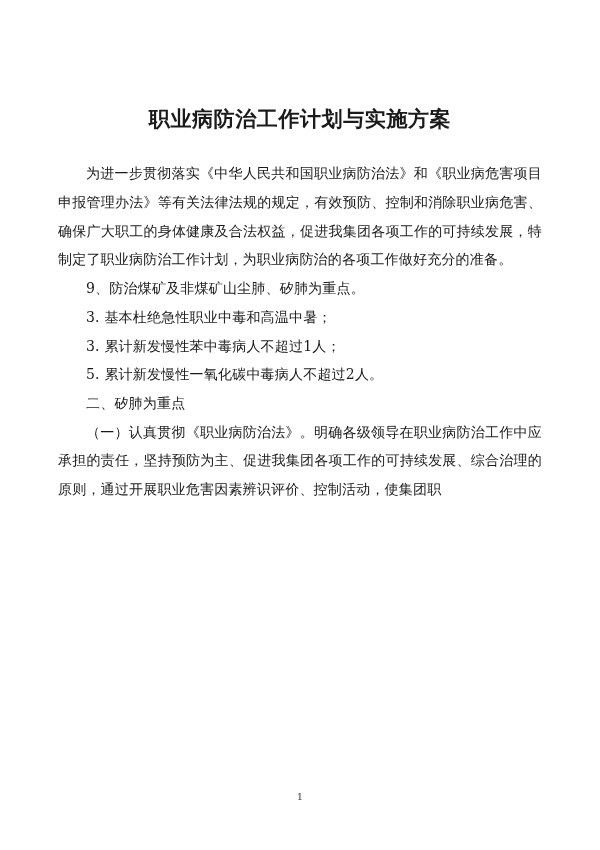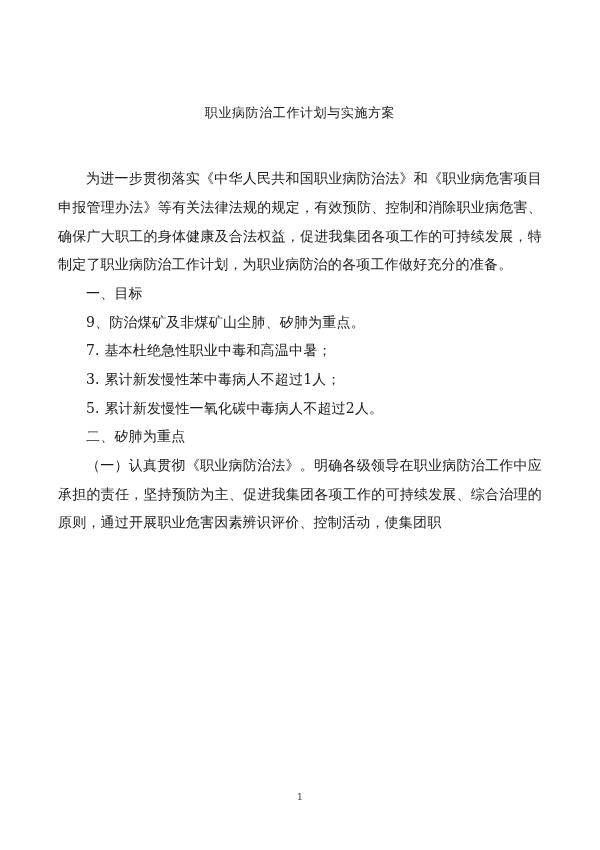--- a/index.html
+++ b/index.html
@@ -16,24 +16,24 @@
   }
   .page {
     position: relative;
     width: 600px;
     height: 850px;
     box-sizing: border-box;
     padding: 104px 58px 40px 58px;
   }
   .doc-title {
     text-align: center;
-    font-size: 13px;
-    font-weight: normal;
+    font-size: 21px;
+    font-weight: bold;
     letter-spacing: 0.6px;
-    margin: 0 0 42px 0;
+    margin: 0 0 26px 0;
     line-height: 1.4;
   }
   .para {
     font-size: 14px;
     line-height: 2.05;
     text-align: justify;
     text-justify: inter-ideograph;
     margin: 0;
     text-indent: 2em;
     letter-spacing: 0.2px;
@@ -56,22 +56,21 @@
   }
 </style>
 </head>
 <body>
 
 <div class="page">
 
   <h1 class="doc-title">职业病防治工作计划与实施方案</h1>
 
   <p class="para">为进一步贯彻落实《中华人民共和国职业病防治法》和《职业病危害项目申报管理办法》等有关法律法规的规定，有效预防、控制和消除职业病危害、确保广大职工的身体健康及合法权益，促进我集团各项工作的可持续发展，特制定了职业病防治工作计划，为职业病防治的各项工作做好充分的准备。</p>
-  <p class="para heading">一、目标</p>
   <p class="para listitem">9、防治煤矿及非煤矿山尘肺、矽肺为重点。</p>
-  <p class="para listitem">7. 基本杜绝急性职业中毒和高温中暑；</p>
+  <p class="para listitem">3. 基本杜绝急性职业中毒和高温中暑；</p>
   <p class="para listitem">3. 累计新发慢性苯中毒病人不超过1人；</p>
   <p class="para listitem">5. 累计新发慢性一氧化碳中毒病人不超过2人。</p>
   <p class="para heading">二、矽肺为重点</p>
   <p class="para">（一）认真贯彻《职业病防治法》。明确各级领导在职业病防治工作中应承担的责任，坚持预防为主、促进我集团各项工作的可持续发展、综合治理的原则，通过开展职业危害因素辨识评价、控制活动，使集团职</p>
 
   <div class="page-number">1</div>
 </div>
 
 </body></html>

